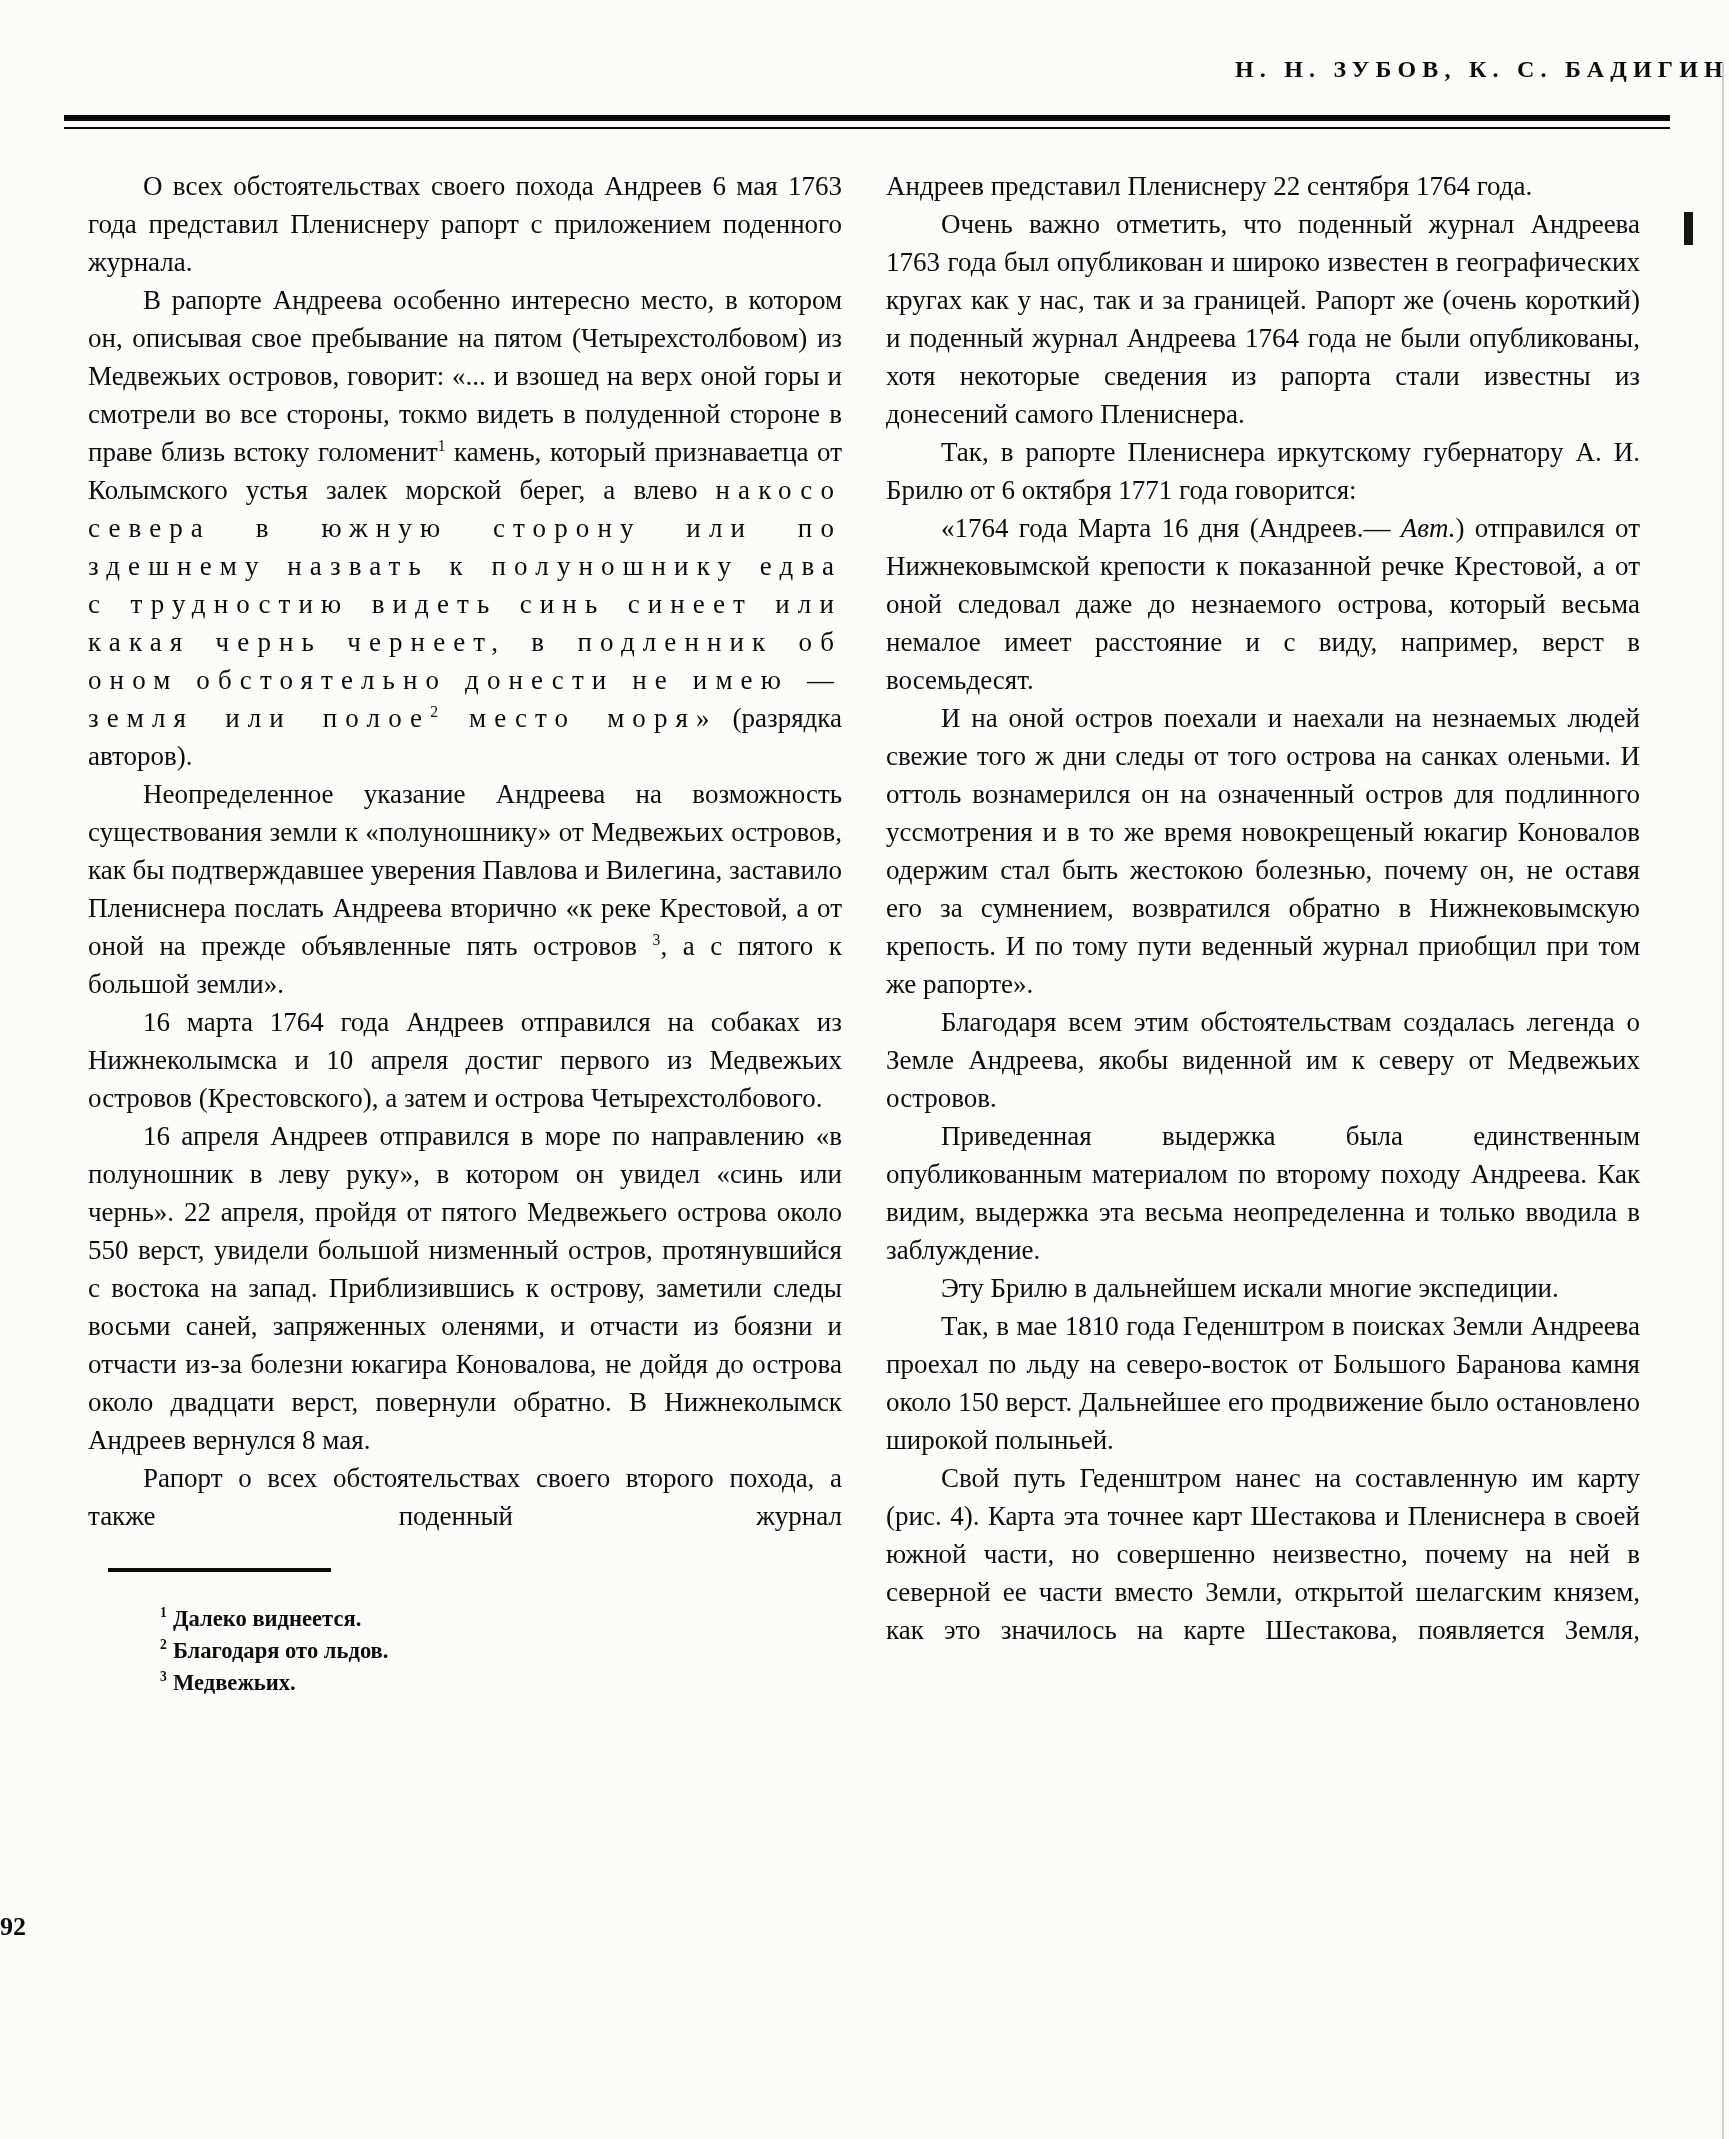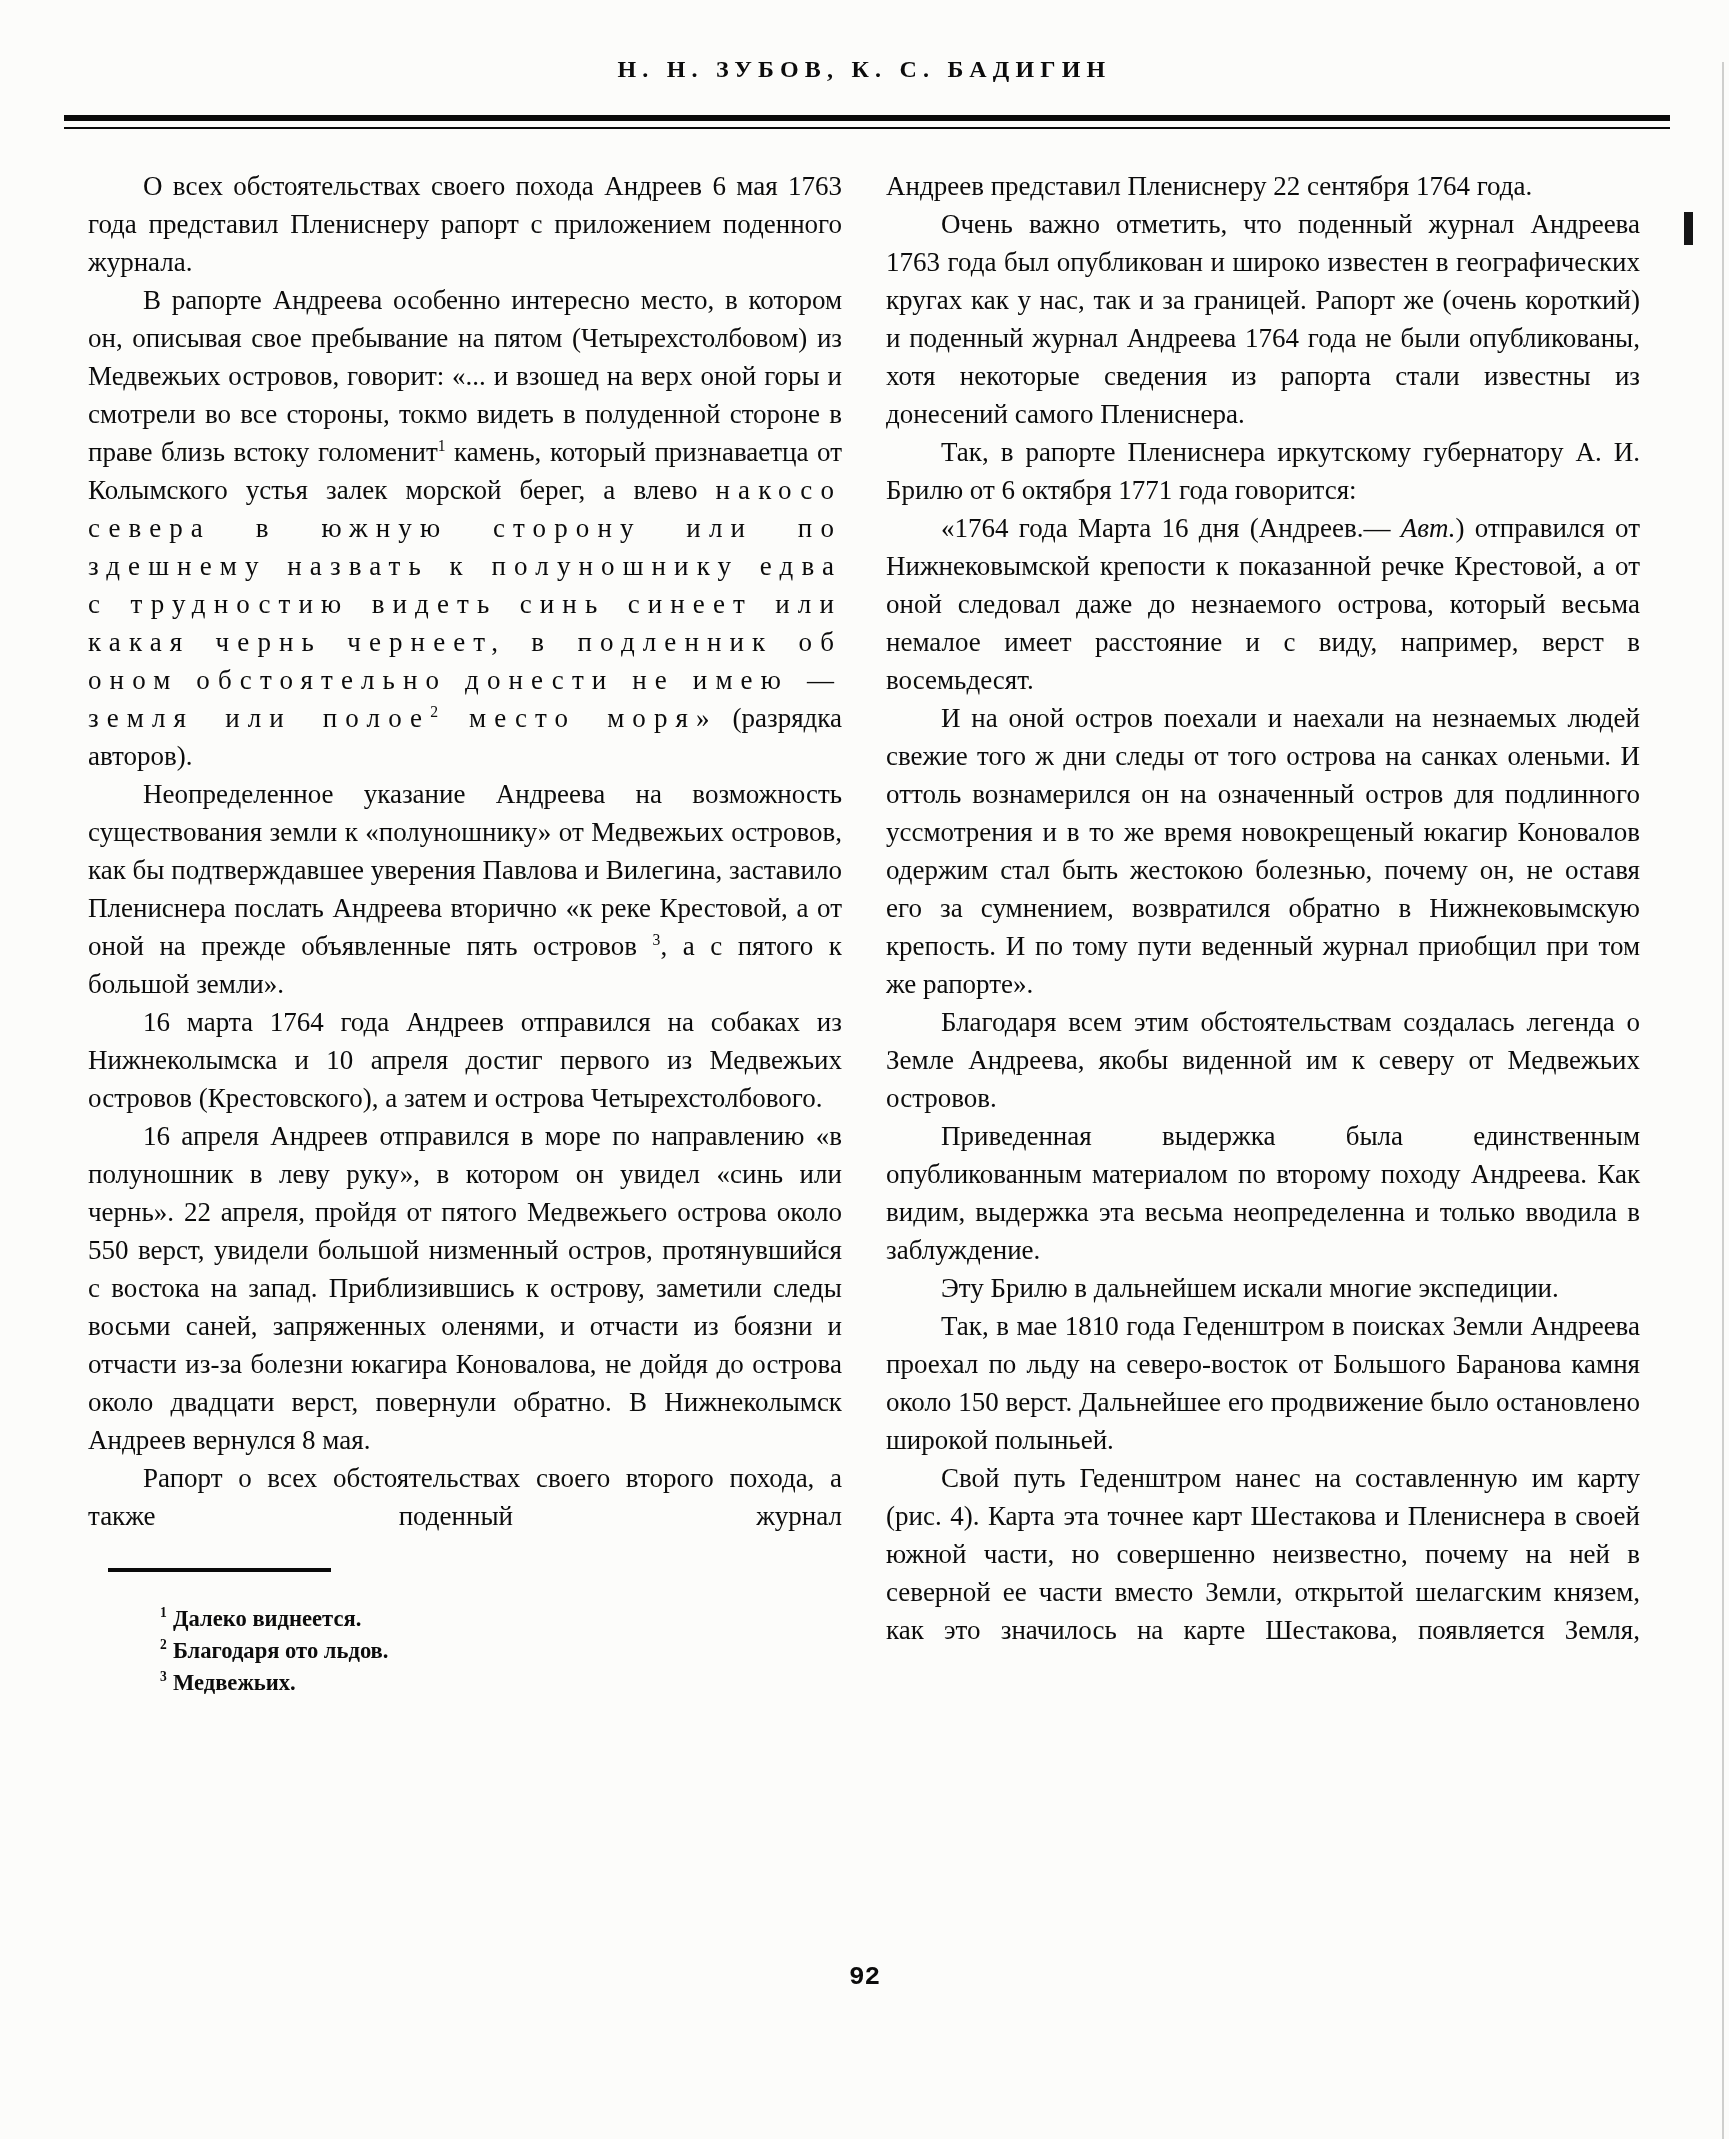--- a/index.html
+++ b/index.html
@@ -11,21 +11,21 @@
   .page {
     position: relative;
     width: 1729px; height: 2140px;
     background: #fcfcfa;
     color: #0c0c0c;
     overflow: hidden;
   }
   .running-head {
     position: absolute;
     top: 56px; left: 0; width: 100%;
-    text-align: center;
+    text-align: right;
     font-size: 24px;
     font-weight: bold;
     letter-spacing: 6.2px;
     white-space: nowrap;
   }
   .head-rule-thick {
     position: absolute;
     top: 115px; left: 64px; width: 1606px; height: 5.5px;
     background: #0a0a0a;
   }
@@ -59,25 +59,23 @@
   }
   .footnote {
     font-size: 22.6px;
     line-height: 32px;
     padding-left: 72px;
     text-align: left;
   }
   .footnote sup { font-size: 60%; line-height: 0; margin-right: 6.2px; }
   .page-number {
     position: absolute;
-    top: 1962px; left: 0; width: 100%;
-    text-align: center;
+    top: 1912px; left: 0; width: 100%;
     font-size: 26px;
     font-weight: bold;
-    font-family: Liberation Mono, monospace;
   }
   .edge-line {
     position: absolute;
     top: 62px; right: 4.7px; bottom: 0; width: 2.3px;
     background: #cfcfcd;
   }
   .artifact {
     position: absolute;
     top: 212px; right: 36px; width: 9.4px; height: 33px;
     background: #161616;

